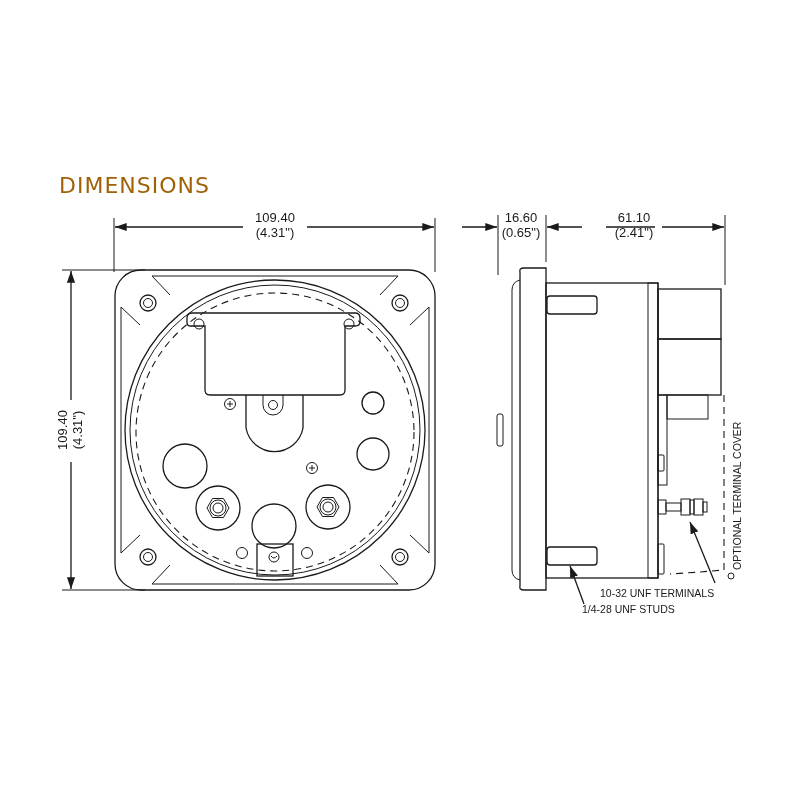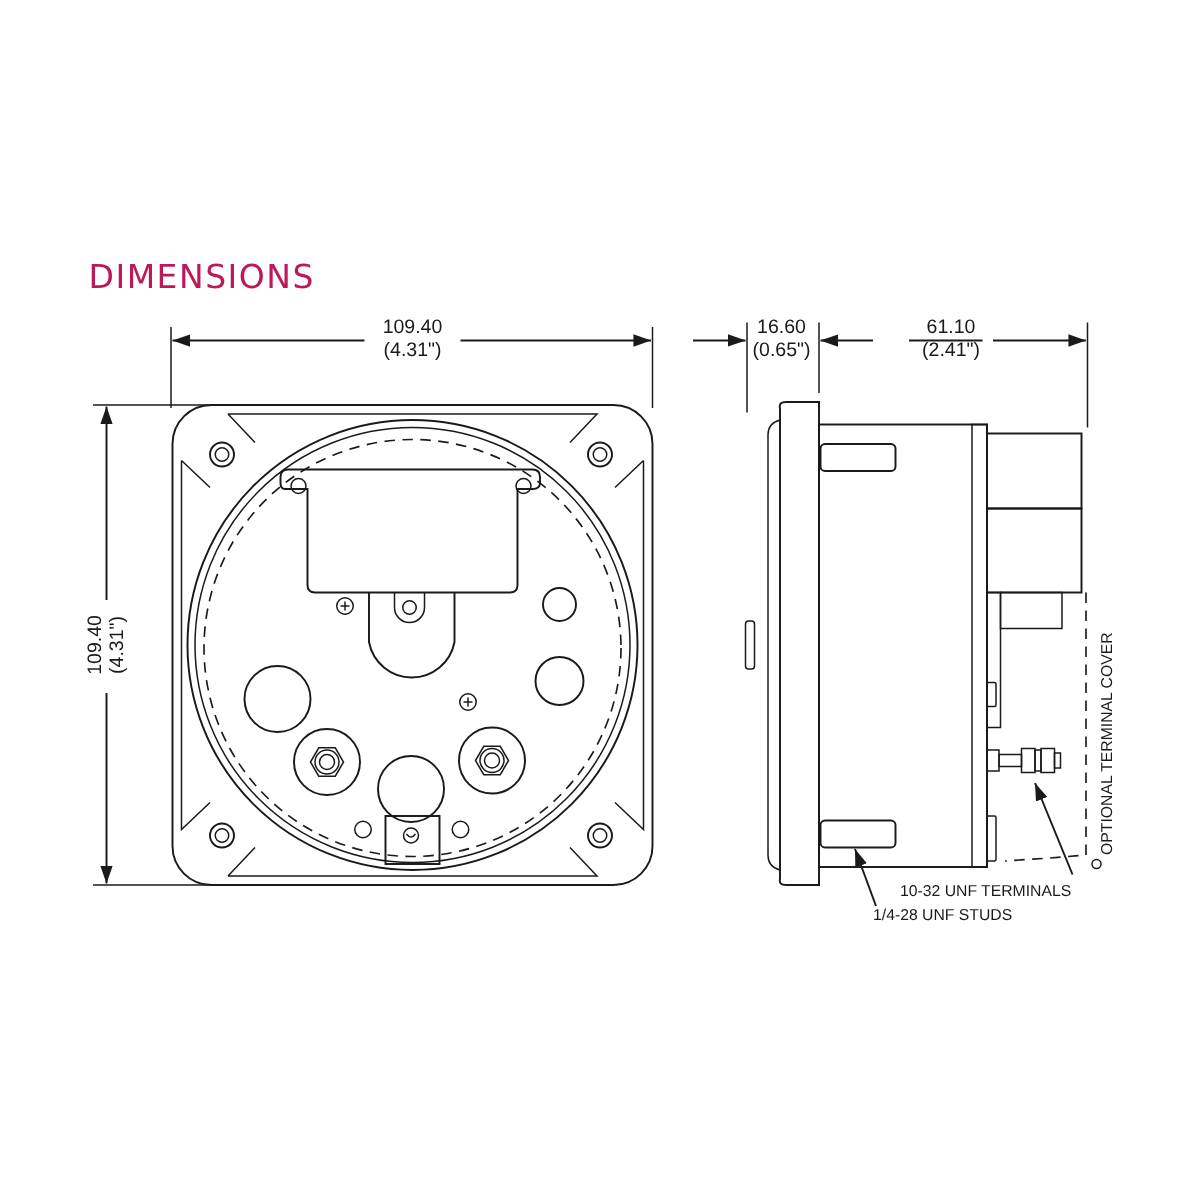--- a/index.html
+++ b/index.html
@@ -1,17 +1,17 @@
 <!DOCTYPE html>
 <html><head>
 <meta charset="utf-8">
 <style>
   html, body { margin:0; padding:0; background:#ffffff; }
   body { width:800px; height:800px; position:relative; overflow:hidden; font-family:"Liberation Sans", sans-serif; }
-  .title { position:absolute; left:59px; top:173px; font-size:22px; letter-spacing:1px; color:#be185d; font-family:"DejaVu Sans", sans-serif; font-weight:normal; }
+  .title { position:absolute; left:59px; top:173px; font-size:22px; letter-spacing:1px; color:#a16207; font-family:"DejaVu Sans", sans-serif; font-weight:normal; }
   svg { position:absolute; left:0; top:0; }
   .dim { font-family:"Liberation Sans", sans-serif; font-size:13px; fill:#1a1a1a; }
   .lbl { font-family:"Liberation Sans", sans-serif; font-size:10.5px; fill:#1a1a1a; }
   .ln { stroke:#1a1a1a; stroke-width:1.3; fill:none; }
   .thin { stroke:#1a1a1a; stroke-width:1; fill:none; }
   .dash { stroke:#1a1a1a; stroke-width:1.1; fill:none; stroke-dasharray:7 5; }
 </style>
 </head>
 <body>
 

